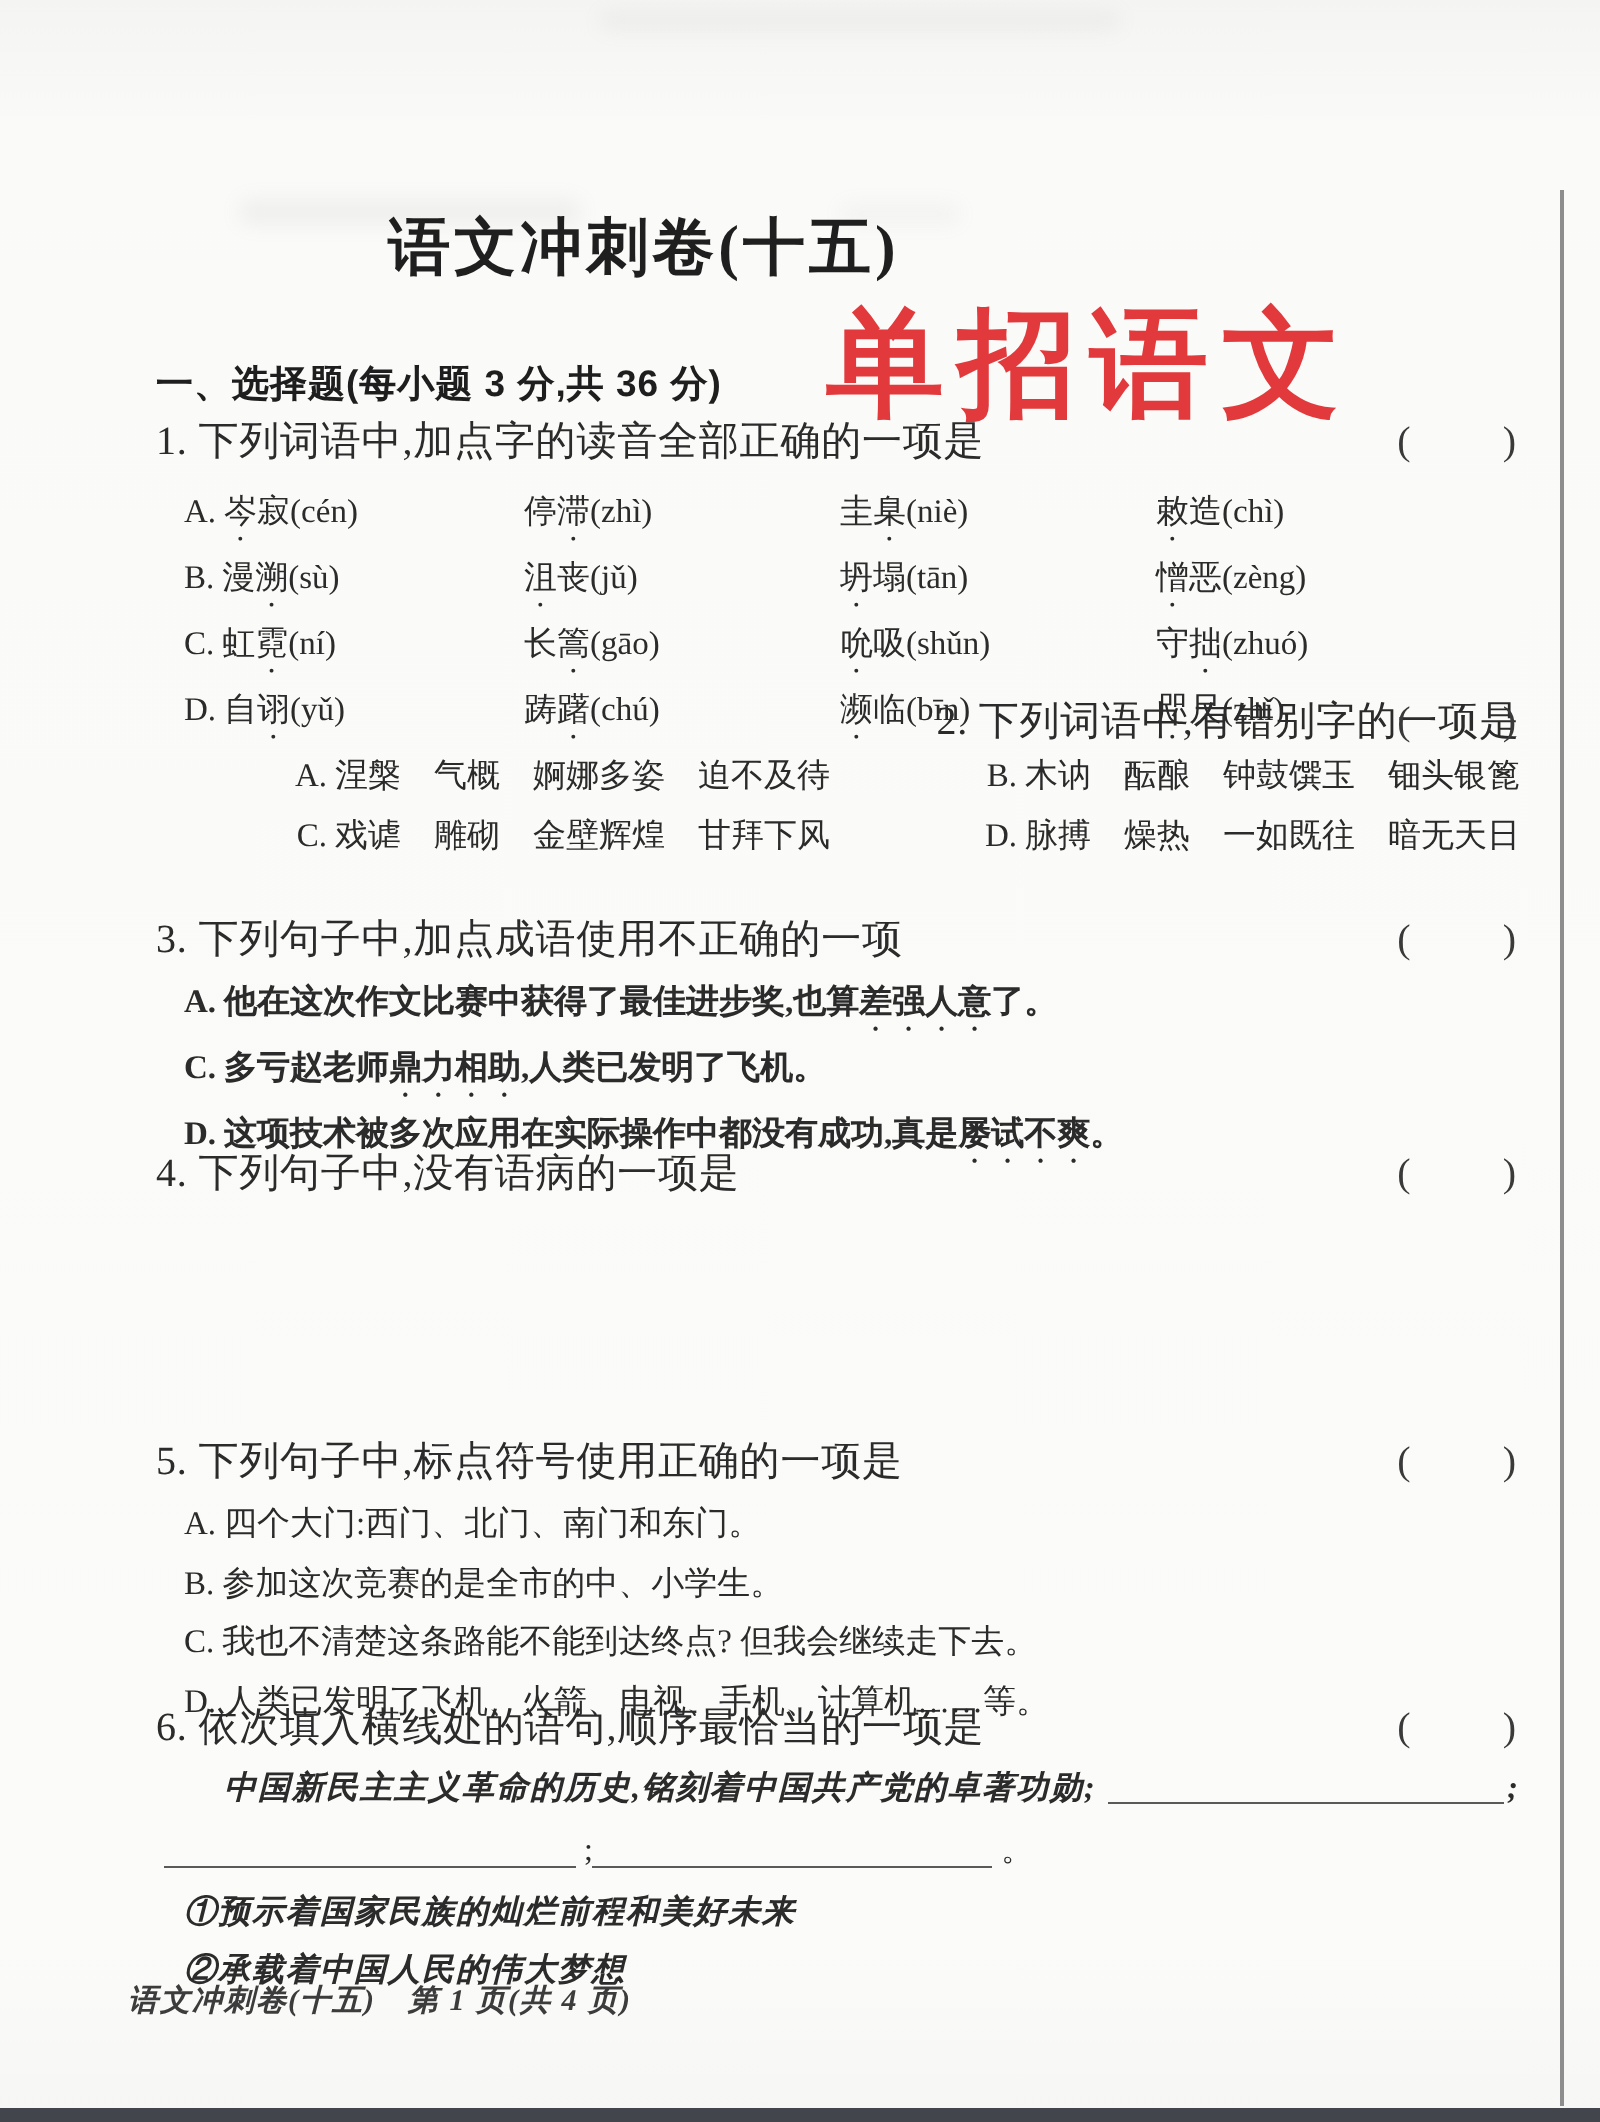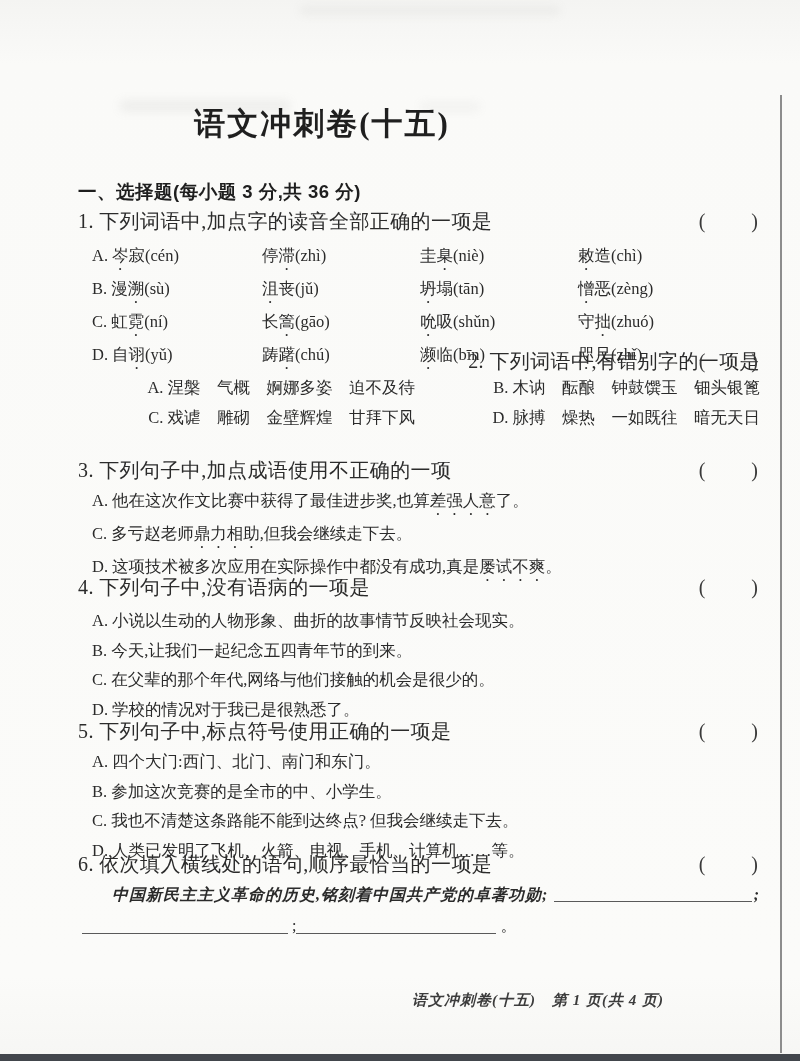--- a/index.html
+++ b/index.html
@@ -42,53 +42,54 @@
   .q1{top:210px;} .q2{top:350px;text-align:right;} .q3{top:459px;} .q4{top:576px;} .q5{top:720px;} .q6{top:853px;}
 
   .stem-row{position:relative;line-height:22px;font-size:20px;letter-spacing:.4px;}
   .stem{white-space:nowrap;}
   .bracket{position:absolute;right:0;top:0;letter-spacing:2px;color:#3a3a3a;}
 
   .opt-grid{display:grid;padding-left:14px;font-size:16.5px;}
   .q1-grid{grid-template-columns:170px 158px 158px auto;margin-top:9px;line-height:30px;}
   .q2-grid{grid-template-columns:323px auto;margin-top:1px;line-height:30px;}
   .opt-list{padding-left:14px;font-size:16.5px;}
-  .q3 .opt-list{margin-top:5px;line-height:29.5px;}
+  .q3 .opt-list{margin-top:5px;line-height:29.5px;font-weight:bold;}
   .q4 .opt-list{margin-top:8px;line-height:29.5px;}
   .q5 .opt-list{margin-top:5px;line-height:29.5px;}
   .opt-line{white-space:nowrap;}
   .opt-label{margin-right:4px;}
 
   .zd{
     -webkit-text-emphasis:filled dot;-webkit-text-emphasis-position:under right;
     text-emphasis:filled dot;text-emphasis-position:under right;
   }
 
   .kai{font-style:italic;font-weight:600;letter-spacing:1px;}
   .fill-line1{display:flex;align-items:flex-end;margin-top:8px;padding-left:34px;font-size:16px;line-height:24px;}
   .fill-line1 .blank{flex:1;border-bottom:1.5px solid #5a5a5a;margin:0 2px 5px 6px;min-width:40px;}
   .fill-line2{display:flex;align-items:flex-end;margin-top:6px;padding-left:4px;font-size:16px;line-height:26px;}
   .fill-line2 .blank{border-bottom:1.5px solid #5a5a5a;margin:0 4px 5px 0;}
   .fill-line2 .b1{width:206px;} .fill-line2 .b2{width:200px;}
   .fill-items{padding-left:14px;font-size:16px;line-height:29px;margin-top:3px;}
 
   .footer{
-    position:absolute;left:0;top:991px;width:664px;text-align:right;padding-left:64px;box-sizing:border-box;
+    position:absolute;left:0;top:991px;width:664px;text-align:left;padding-left:64px;box-sizing:border-box;
     font-size:15px;color:#3c3c3c;
   }
 </style>
 </head>
 <body>
 
 <div class="paper">
   <div class="ghost g1"></div>
   <div class="ghost g2"></div>
   <div class="ghost g3"></div>
 
   <div class="title">语文冲刺卷(十五)</div>
+  <div class="watermark">单招语文</div>
   <div class="section-heading">一、选择题(每小题 3 分,共 36 分)</div>
 
   <div id="questions">
       <div class="question q1">
         <div class="stem-row"><span class="stem">1. 下列词语中,加点字的读音全部正确的一项是</span><span class="bracket">(　　)</span></div>
         <div class="opt-grid q1-grid">
           <span class="opt-line"><span class="opt-label">A.</span><span class="zd">岑</span><span>寂(cén)</span></span>
           <span class="opt-line"><span>停</span><span class="zd">滞</span><span>(zhì)</span></span>
           <span class="opt-line"><span>圭</span><span class="zd">臬</span><span>(niè)</span></span>
           <span class="opt-line"><span class="zd">敕</span><span>造(chì)</span></span>
@@ -112,32 +113,26 @@
           <span class="opt-line"><span class="opt-label">A.</span><span>涅槃　气概　婀娜多姿　迫不及待</span></span>
           <span class="opt-line"><span class="opt-label">B.</span><span>木讷　酝酿　钟鼓馔玉　钿头银篦</span></span>
           <span class="opt-line"><span class="opt-label">C.</span><span>戏谑　雕砌　金壁辉煌　甘拜下风</span></span>
           <span class="opt-line"><span class="opt-label">D.</span><span>脉搏　燥热　一如既往　暗无天日</span></span>
         </div>
       </div>
       <div class="question q3">
         <div class="stem-row"><span class="stem">3. 下列句子中,加点成语使用不正确的一项</span><span class="bracket">(　　)</span></div>
         <div class="opt-list">
           <div class="opt-line"><span class="opt-label">A.</span><span>他在这次作文比赛中获得了最佳进步奖,也算</span><span class="zd">差强人意</span><span>了。</span></div>
-          <div class="opt-line"><span class="opt-label">C.</span><span>多亏赵老师</span><span class="zd">鼎力相助</span><span>,但我会继续走下去。</span></div>
+          <div class="opt-line"><span class="opt-label">C.</span><span>多亏赵老师</span><span class="zd">鼎力相助</span><span>,人类已发明了飞机。</span></div>
           <div class="opt-line"><span class="opt-label">D.</span><span>这项技术被多次应用在实际操作中都没有成功,真是</span><span class="zd">屡试不爽</span><span>。</span></div>
         </div>
       </div>
       <div class="question q4">
         <div class="stem-row"><span class="stem">4. 下列句子中,没有语病的一项是</span><span class="bracket">(　　)</span></div>
-        <div class="opt-list">
-          <div class="opt-line"><span class="opt-label">A.</span><span>小说以生动的人物形象、曲折的故事情节反映社会现实。</span></div>
-          <div class="opt-line"><span class="opt-label">B.</span><span>今天,让我们一起纪念五四青年节的到来。</span></div>
-          <div class="opt-line"><span class="opt-label">C.</span><span>在父辈的那个年代,网络与他们接触的机会是很少的。</span></div>
-          <div class="opt-line"><span class="opt-label">D.</span><span>学校的情况对于我已是很熟悉了。</span></div>
-        </div>
       </div>
       <div class="question q5">
         <div class="stem-row"><span class="stem">5. 下列句子中,标点符号使用正确的一项是</span><span class="bracket">(　　)</span></div>
         <div class="opt-list">
           <div class="opt-line"><span class="opt-label">A.</span><span>四个大门:西门、北门、南门和东门。</span></div>
           <div class="opt-line"><span class="opt-label">B.</span><span>参加这次竞赛的是全市的中、小学生。</span></div>
           <div class="opt-line"><span class="opt-label">C.</span><span>我也不清楚这条路能不能到达终点? 但我会继续走下去。</span></div>
           <div class="opt-line"><span class="opt-label">D.</span><span>人类已发明了飞机、火箭、电视、手机、计算机……等。</span></div>
         </div>
       </div>
@@ -147,20 +142,24 @@
           <span>中国新民主主义革命的历史,铭刻着中国共产党的卓著功勋;</span>
           <span class="blank"></span>
           <span>;</span>
         </div>
         <div class="fill-line2">
           <span class="blank b1"></span>
           <span>;</span>
           <span class="blank b2"></span>
           <span>。</span>
         </div>
+        <div class="fill-items kai">
+          <div>①预示着国家民族的灿烂前程和美好未来</div>
+          <div>②承载着中国人民的伟大梦想</div>
+        </div>
       </div>
     </div>
 
   <div class="footer kai">语文冲刺卷(十五)　第 1 页(共 4 页)</div>
 
   <div class="edge-line"></div>
   <div class="bottom-band"></div>
 </div>
 
 </body></html>

